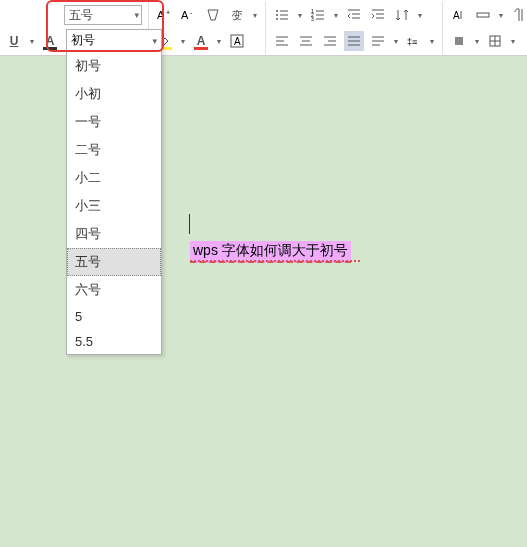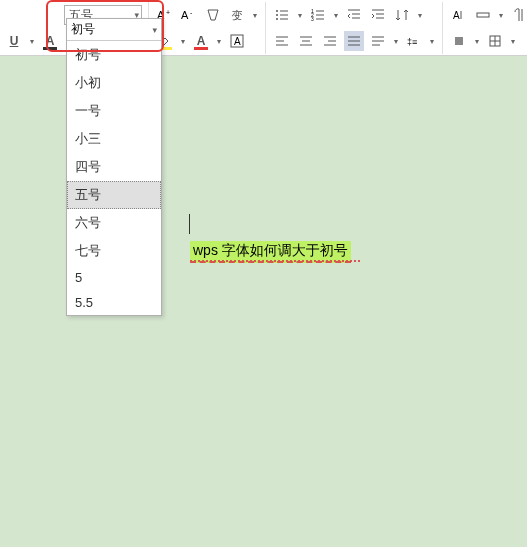--- a/index.html
+++ b/index.html
@@ -12,32 +12,32 @@
   
   .font-size-box { width: 78px; height: 20px; border: 1px solid #b0b0b0; background: #fff; display: flex; align-items: center; padding: 0 2px 0 4px; font-size: 12px; color: #333; position: relative; }
   .font-size-box .arrow { margin-left: auto; font-size: 9px; color: #666; }
   
   .red-highlight { position: absolute; border: 2px solid #e53935; border-radius: 6px; pointer-events: none; z-index: 50; }
   
   .icon-btn { width: 20px; height: 20px; display: flex; align-items: center; justify-content: center; color: #555; cursor: pointer; }
   .icon-btn svg { width: 16px; height: 16px; }
   .drop-arrow { width: 8px; font-size: 8px; color: #666; display: flex; align-items: center; justify-content: center; }
   
-  .dropdown { position: absolute; left: 66px; top: 18px; width: 96px; background: #fff; border: 1px solid #b0b0b0; box-shadow: 2px 2px 4px rgba(0,0,0,0.15); z-index: 40; max-height: 510px; overflow: hidden; }
+  .dropdown { position: absolute; left: 66px; top: 29px; width: 96px; background: #fff; border: 1px solid #b0b0b0; box-shadow: 2px 2px 4px rgba(0,0,0,0.15); z-index: 40; max-height: 510px; overflow: hidden; }
   .dropdown-input { height: 22px; border-bottom: 1px solid #ccc; padding: 0 4px; font-size: 12px; display: flex; align-items: center; }
   .dropdown-input .arrow { margin-left: auto; font-size: 9px; color: #666; }
   .dropdown-list { }
   .dropdown-item { padding: 5px 8px; font-size: 13px; color: #333; cursor: pointer; }
   .dropdown-item.selected { background: #e0e0e0; border: 1px dotted #888; padding: 4px 7px; }
   
   .canvas { position: absolute; left: 0; top: 56px; right: 0; bottom: 0; background: #d5e6cf; }
   
   .cursor-line { position: absolute; left: 189px; top: 158px; width: 1px; height: 20px; background: #333; }
   
-  .selected-text { position: absolute; left: 190px; top: 185px; background: #bef264; border: 1px dashed #d9534f; border-width: 0 0 2px 0; padding: 1px 3px; font-size: 14px; color: #000; }
+  .selected-text { position: absolute; left: 190px; top: 185px; background: #f0abfc; border: 1px dashed #d9534f; border-width: 0 0 2px 0; padding: 1px 3px; font-size: 14px; color: #000; }
   .sel-underline { position: absolute; left: 190px; top: 204px; width: 170px; height: 2px; }
   .sel-underline::before { content: ""; position: absolute; left: 0; right: 0; top: 0; border-top: 2px dotted #d9534f; }
 </style>
 </head>
 <body>
 
 <div class="toolbar">
 
   <div class="tb-group" style="padding-left:4px;">
     <div class="tb-row" style="padding-left:60px;">
@@ -243,23 +243,24 @@
 
 <div class="dropdown">
   <div class="dropdown-input">
     <span>初号</span>
     <span class="arrow">▾</span>
   </div>
   <div class="dropdown-list" id="dropdown-list">
       <div class="dropdown-item">初号</div>
       <div class="dropdown-item">小初</div>
       <div class="dropdown-item">一号</div>
+      <div class="dropdown-item">二号</div>
+      <div class="dropdown-item">小二</div>
       <div class="dropdown-item">小三</div>
       <div class="dropdown-item">四号</div>
       <div class="dropdown-item selected">五号</div>
       <div class="dropdown-item">六号</div>
-      <div class="dropdown-item">七号</div>
       <div class="dropdown-item">5</div>
       <div class="dropdown-item">5.5</div>
     </div>
 </div>
 
 <div class="red-highlight" style="left:46px; top:0px; width:118px; height:52px;"></div>
 
 </body></html>

